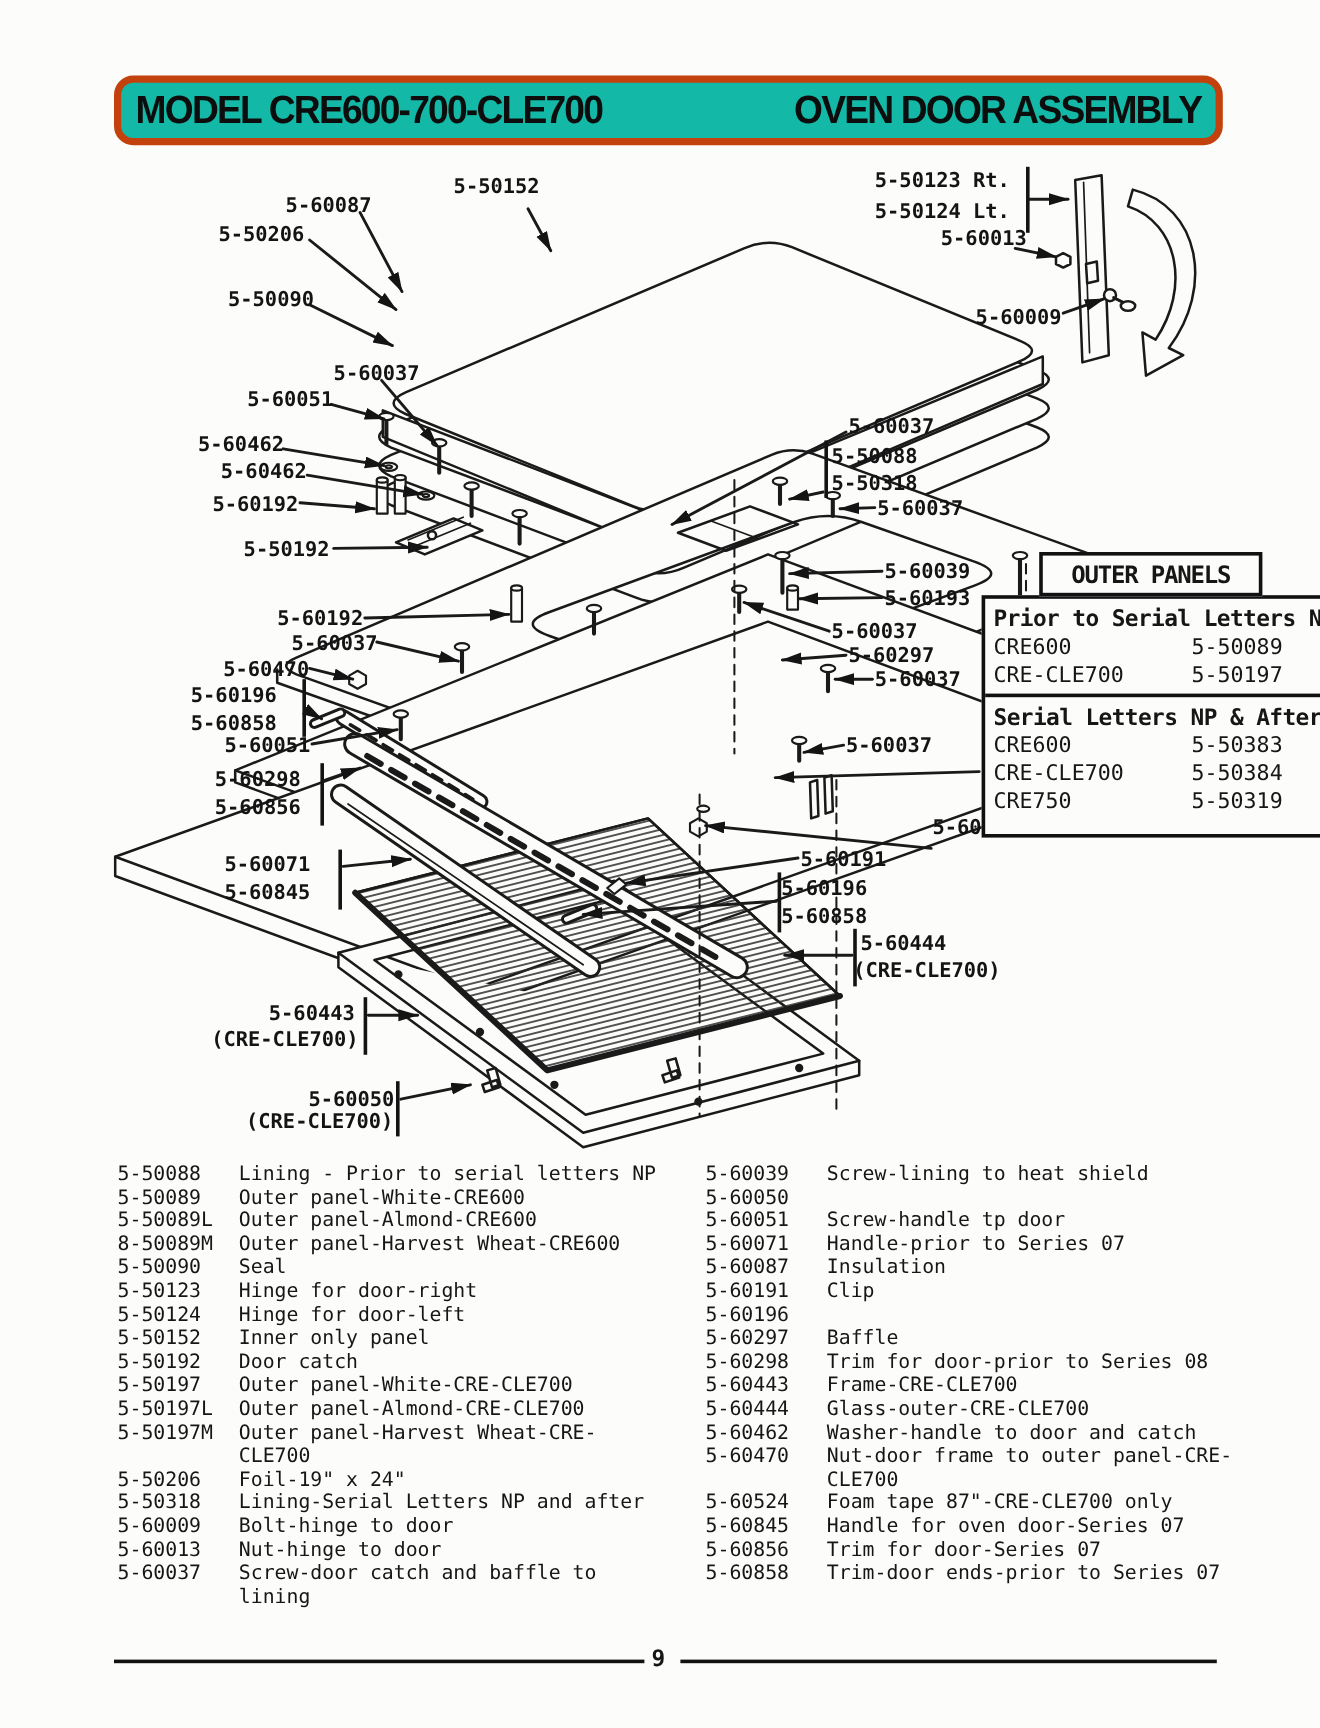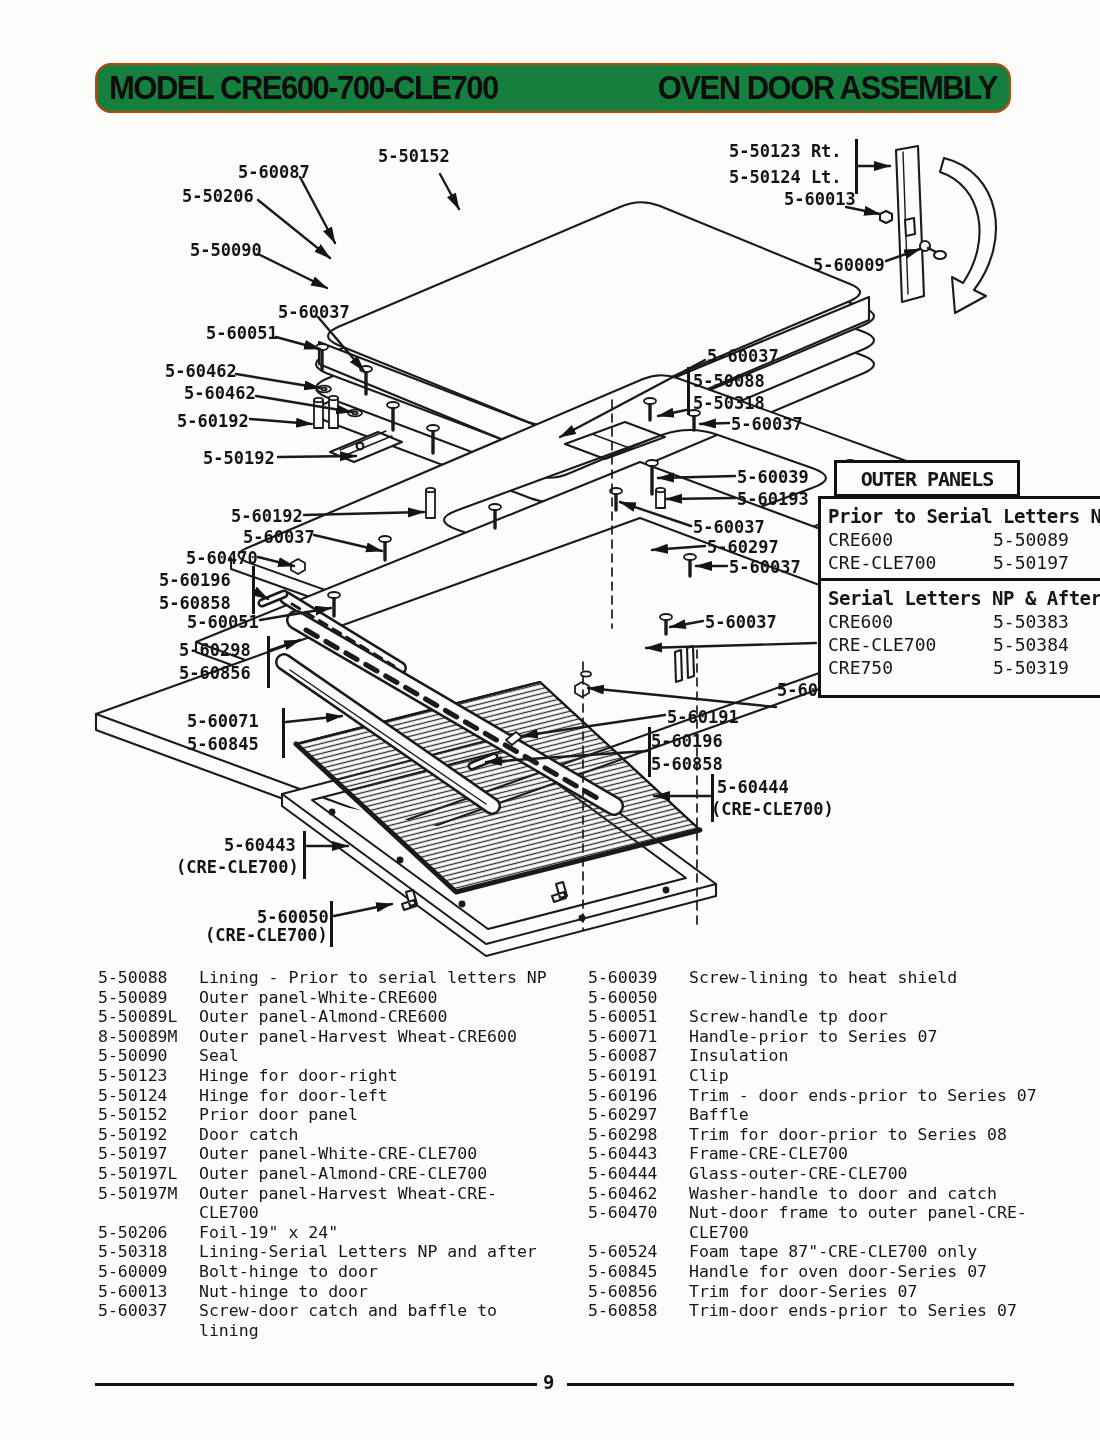--- a/index.html
+++ b/index.html
@@ -1,33 +1,33 @@
 <!DOCTYPE html>
 <html><head>
 <meta charset="utf-8">
 <style>
   html,body{margin:0;padding:0;}
   body{width:1100px;height:1440px;overflow:hidden;background:#f5f5f2;}
   #page{position:relative;width:1100px;height:1440px;background:#fcfcfa;color:#161616;
         font-family:"DejaVu Sans Mono","Liberation Mono",monospace;overflow:hidden;}
   
-  #hdrbox{position:absolute;left:95px;top:63px;width:912px;height:46px;border:2px solid #c2410c;
+  #hdrbox{position:absolute;left:95px;top:63px;width:912px;height:46px;border:6px solid #c2410c;
           border-radius:16px;display:flex;align-items:center;justify-content:space-between;
-          background:#15803d;text-align:right;}
+          background:#14b8a6;text-align:right;}
   .hdr-t{font-family:"Liberation Sans",sans-serif;font-weight:bold;font-size:31px;
          letter-spacing:-1.5px;transform:scaleY(1.06);white-space:nowrap;color:#0d0d0d;}
   #hdr-model{margin-left:12px;}
   #hdr-title{margin-right:12px;}
   
   #art{position:absolute;left:0;top:0;}
   
   .lbl{position:absolute;font-size:17px;line-height:20px;font-weight:bold;white-space:nowrap;color:#141414;}
   .bar{position:absolute;width:3px;background:#141414;}
   
-  #op-title{position:absolute;left:834px;top:460px;width:180px;height:31px;border:3px solid #111;
+  #op-title{position:absolute;left:866px;top:460px;width:180px;height:31px;border:3px solid #111;
             background:#fcfcfa;display:flex;align-items:center;justify-content:center;
             font-weight:bold;font-size:20px;letter-spacing:-1px;white-space:nowrap;z-index:3;}
   #op-box{position:absolute;left:818px;top:496px;width:300px;height:196px;border:3px solid #111;
           background:#fcfcfa;z-index:2;}
   .op-sec{padding:5px 0 4px 7px;}
   .op-sec.second{border-top:3px solid #111;}
   .op-head{font-weight:bold;font-size:19px;letter-spacing:-0.5px;white-space:nowrap;line-height:24px;}
   .op-row{display:flex;font-size:18px;line-height:23px;white-space:nowrap;}
   .op-model{width:165px;}
   
@@ -357,21 +357,21 @@
     <div class="prow">
         <span class="pnum">5-50123</span>
         <span class="pdesc">Hinge for door-right</span>
       </div>
     <div class="prow">
         <span class="pnum">5-50124</span>
         <span class="pdesc">Hinge for door-left</span>
       </div>
     <div class="prow">
         <span class="pnum">5-50152</span>
-        <span class="pdesc">Prior door panel</span>
+        <span class="pdesc">Inner only panel</span>
       </div>
     <div class="prow">
         <span class="pnum">5-50192</span>
         <span class="pdesc">Door catch</span>
       </div>
     <div class="prow">
         <span class="pnum">5-50197</span>
         <span class="pdesc">Outer panel-White-CRE-CLE700</span>
       </div>
     <div class="prow">
@@ -425,21 +425,20 @@
     <div class="prow">
         <span class="pnum">5-60087</span>
         <span class="pdesc">Insulation</span>
       </div>
     <div class="prow">
         <span class="pnum">5-60191</span>
         <span class="pdesc">Clip</span>
       </div>
     <div class="prow">
         <span class="pnum">5-60196</span>
-        <span class="pdesc">Trim - door ends-prior to Series 07</span>
       </div>
     <div class="prow">
         <span class="pnum">5-60297</span>
         <span class="pdesc">Baffle</span>
       </div>
     <div class="prow">
         <span class="pnum">5-60298</span>
         <span class="pdesc">Trim for door-prior to Series 08</span>
       </div>
     <div class="prow">

